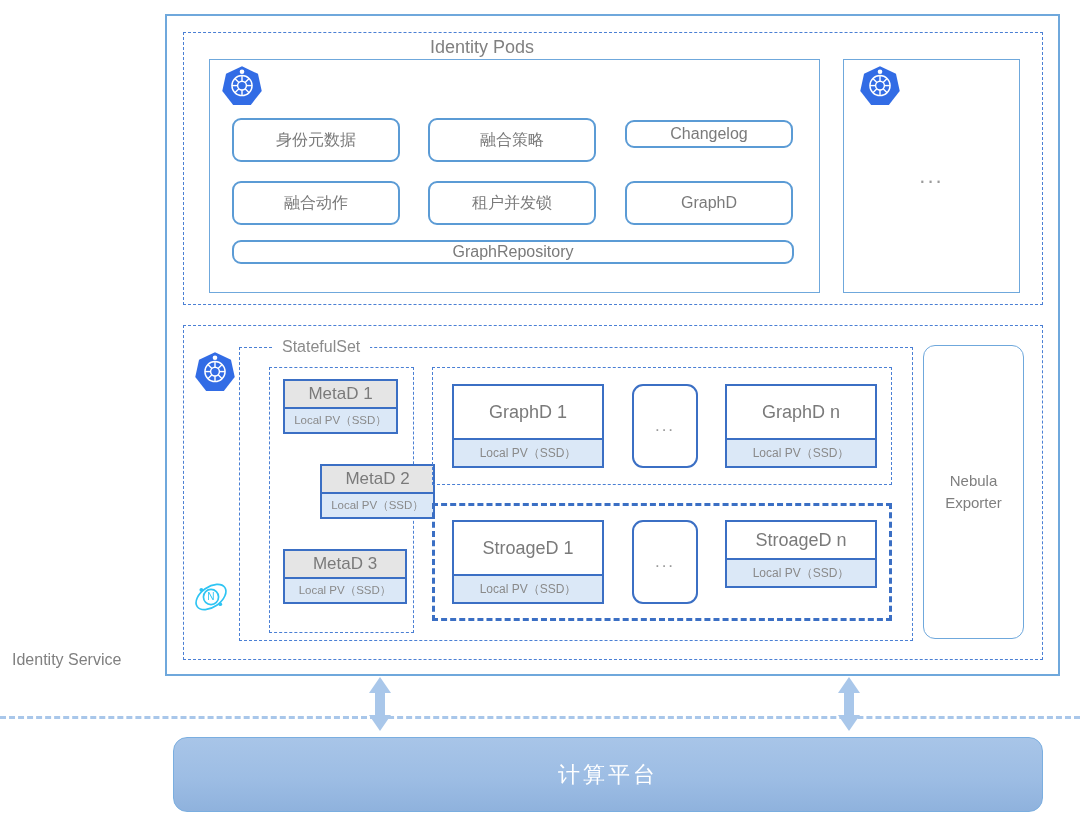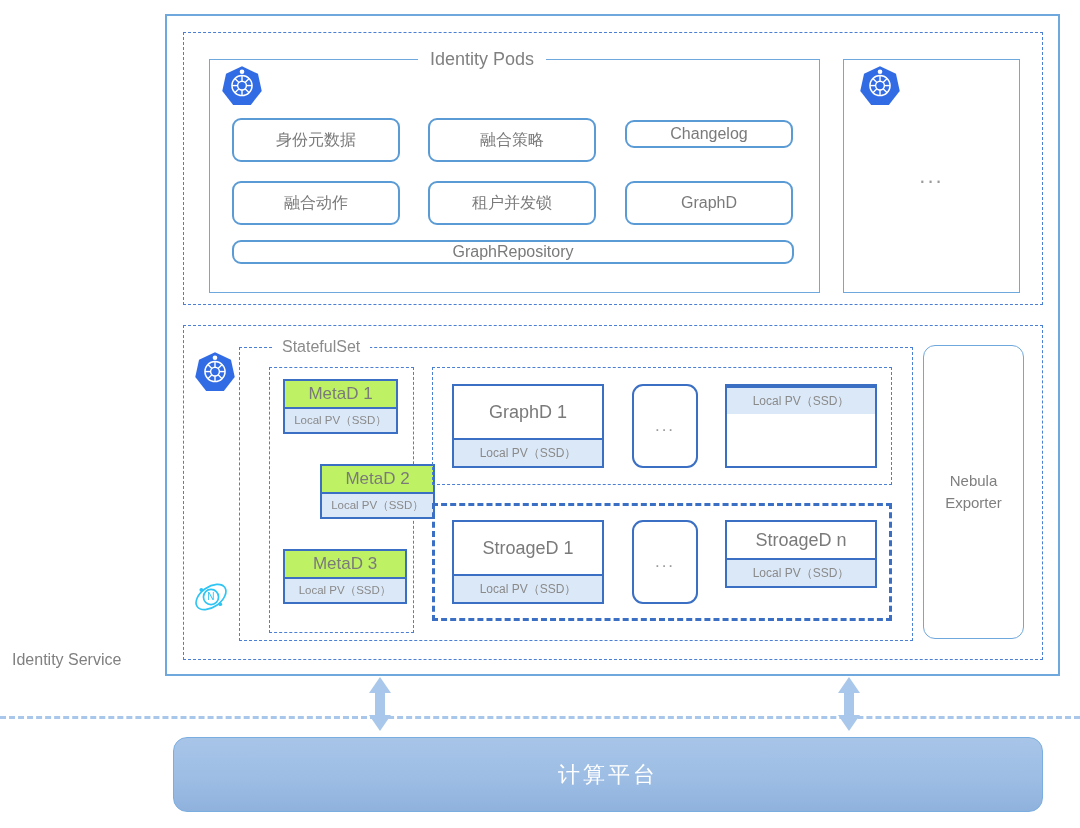--- a/index.html
+++ b/index.html
@@ -33,21 +33,21 @@
     left: 183px; top: 32px; width: 860px; height: 273px;
     border: 1.5px dashed #4a7fd4;
   }
 
   
   #identity-pods-box {
     left: 209px; top: 59px; width: 611px; height: 234px;
     border: 1.5px solid #6fa8dc;
   }
   #identity-pods-legend {
-    left: 418px; top: 47px; height: 24px;
+    left: 418px; top: 35px; height: 24px;
     padding: 0 12px;
     background: #ffffff;
     font-size: 18px; color: #808080;
     display: flex; align-items: center;
     white-space: nowrap;
   }
 
   
   #ellipsis-pod-box {
     left: 843px; top: 59px; width: 177px; height: 234px;
@@ -100,21 +100,21 @@
 
   
   #metad-group {
     left: 269px; top: 367px; width: 145px; height: 266px;
     border: 1.5px dashed #4a7fd4;
   }
 
   
   .node-unit {
     border: 2.5px solid #3b6fc4;
-    background: #bef264;
+    background: #e5e5e5;
     display: flex; flex-direction: column;
   }
   .node-unit .node-title {
     flex: 1;
     display: flex; align-items: center; justify-content: center;
     font-size: 17px; color: #7a7a7a; white-space: nowrap;
   }
   .node-unit .node-pv {
     height: 23px;
     border-top: 2.5px solid #3b6fc4;
@@ -313,20 +313,21 @@
   <div class="node-pv">Local PV（SSD）</div>
 </div>
 
 <div class="abs" id="graphd-group"></div>
 <div class="abs big-node" id="graphd-0">
   <div class="node-title">GraphD 1</div>
   <div class="node-pv">Local PV（SSD）</div>
 </div>
 <div class="abs dots-node" id="dots-graphd">...</div>
 <div class="abs big-node" id="graphd-n">
+  <div class="node-title">GraphD n</div>
   <div class="node-pv">Local PV（SSD）</div>
 </div>
 
 <div class="abs" id="storaged-group"></div>
 <div class="abs big-node" id="storaged-0">
   <div class="node-title">StroageD 1</div>
   <div class="node-pv">Local PV（SSD）</div>
 </div>
 <div class="abs dots-node" id="dots-storaged">...</div>
 <div class="abs big-node" id="storaged-n">

